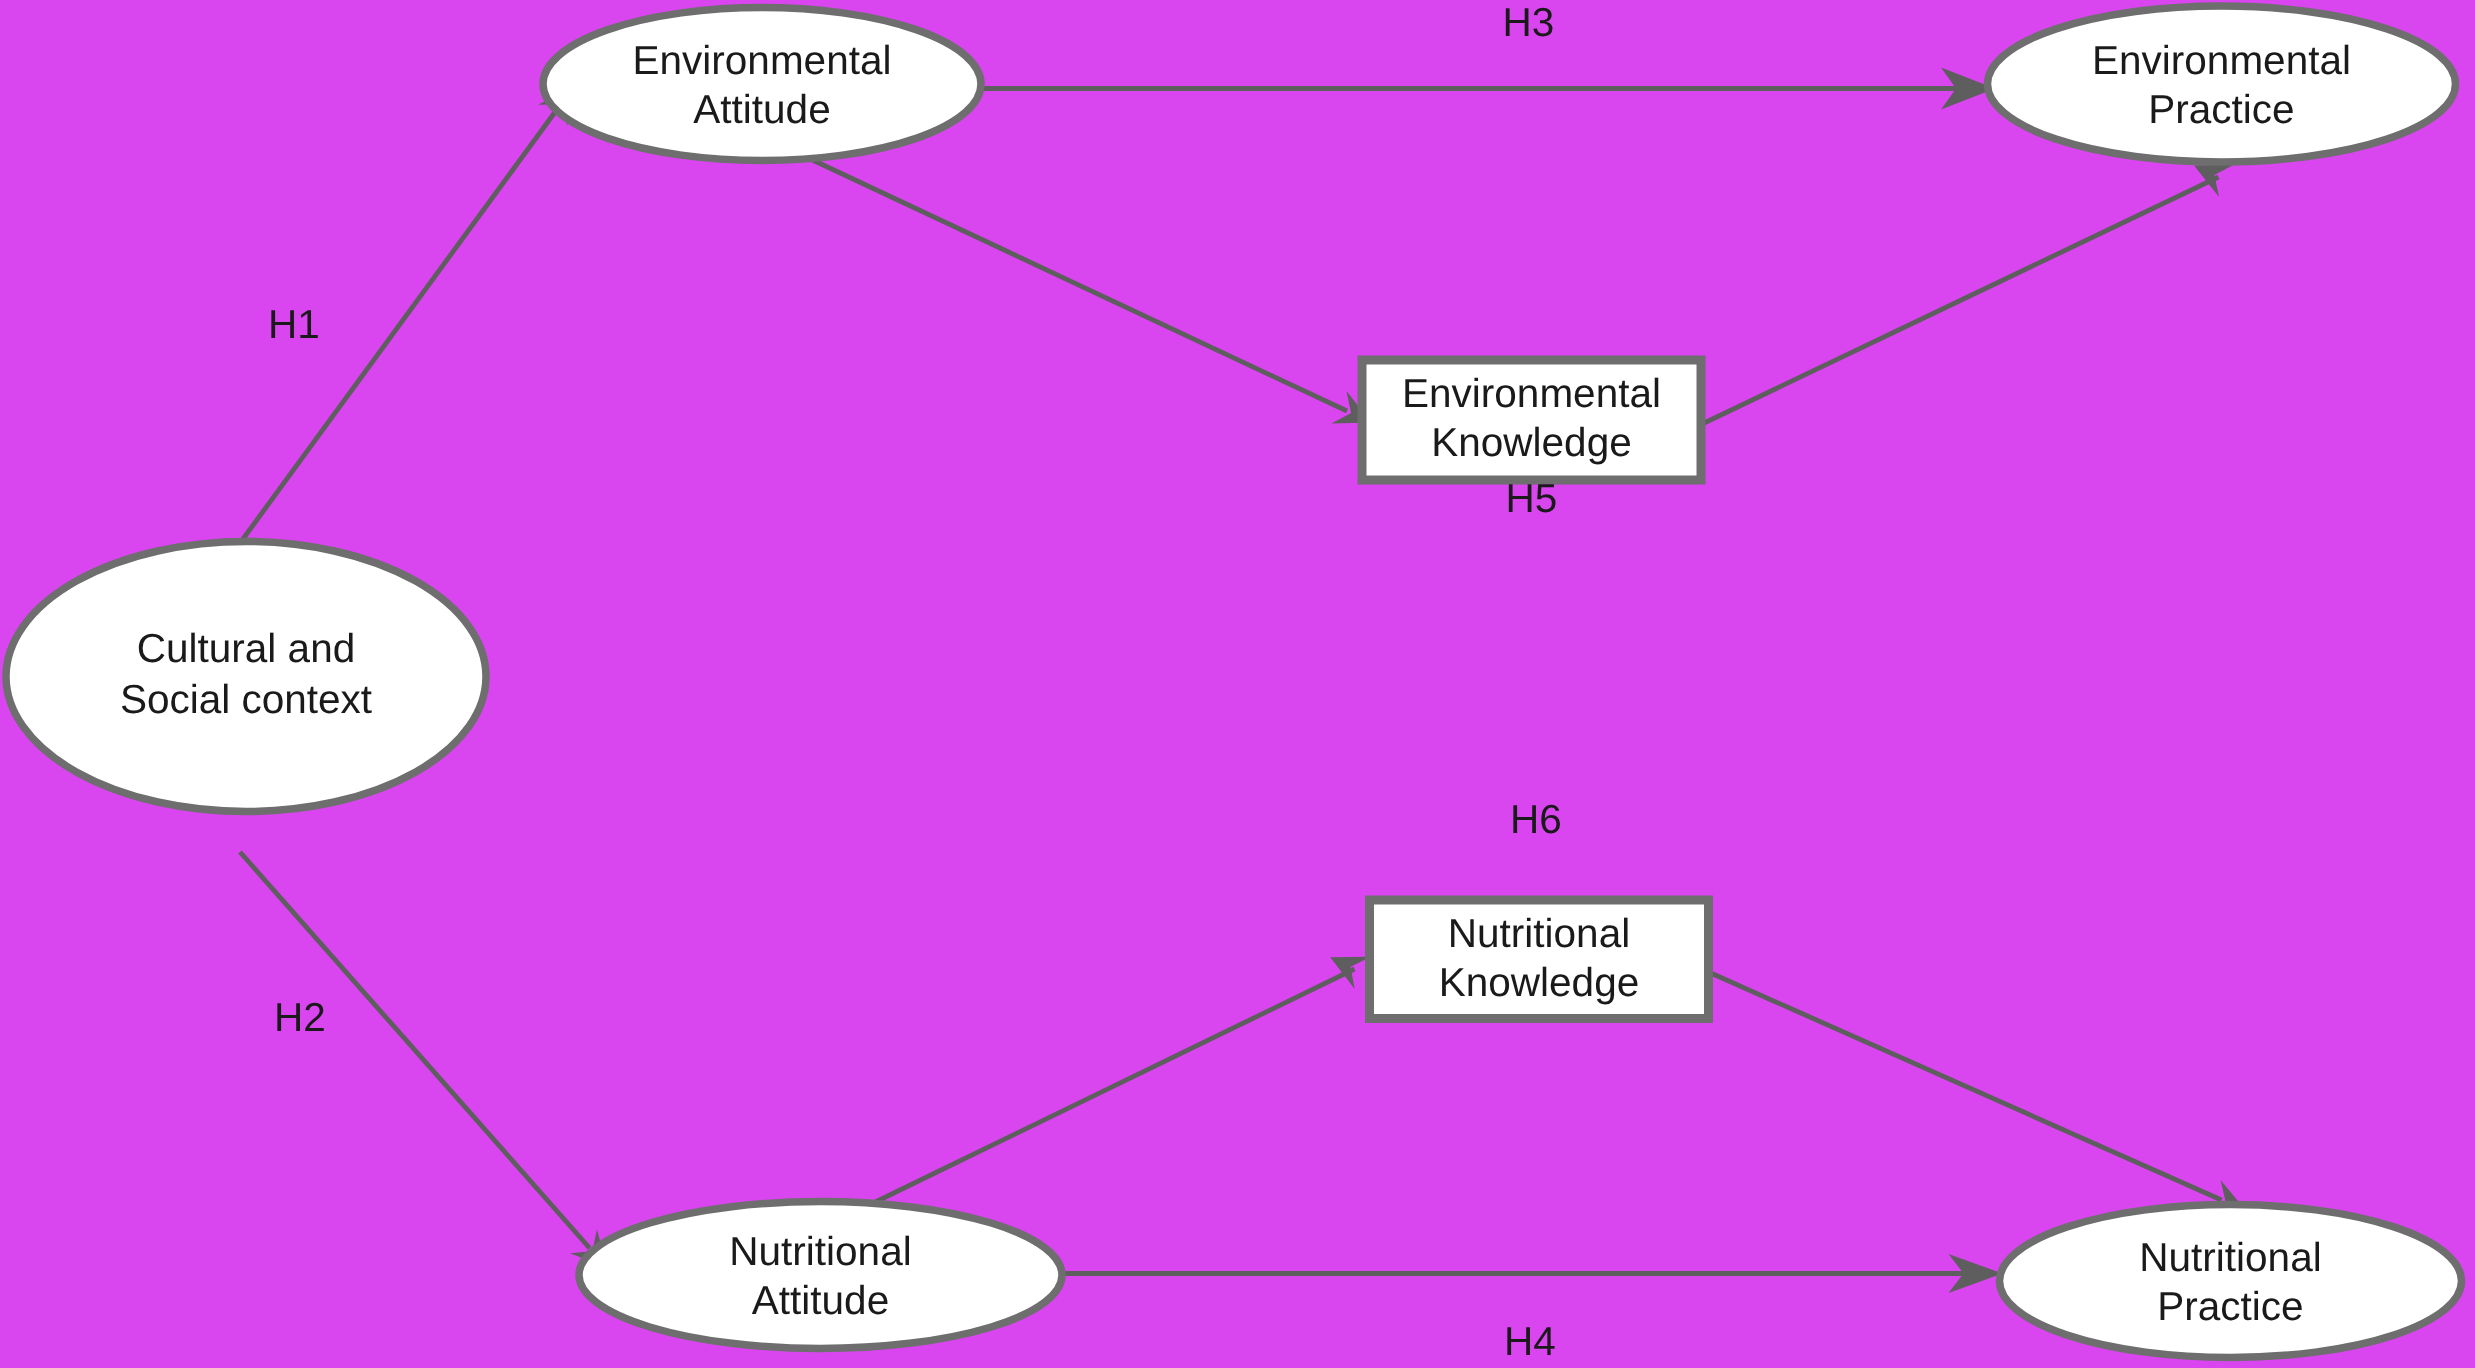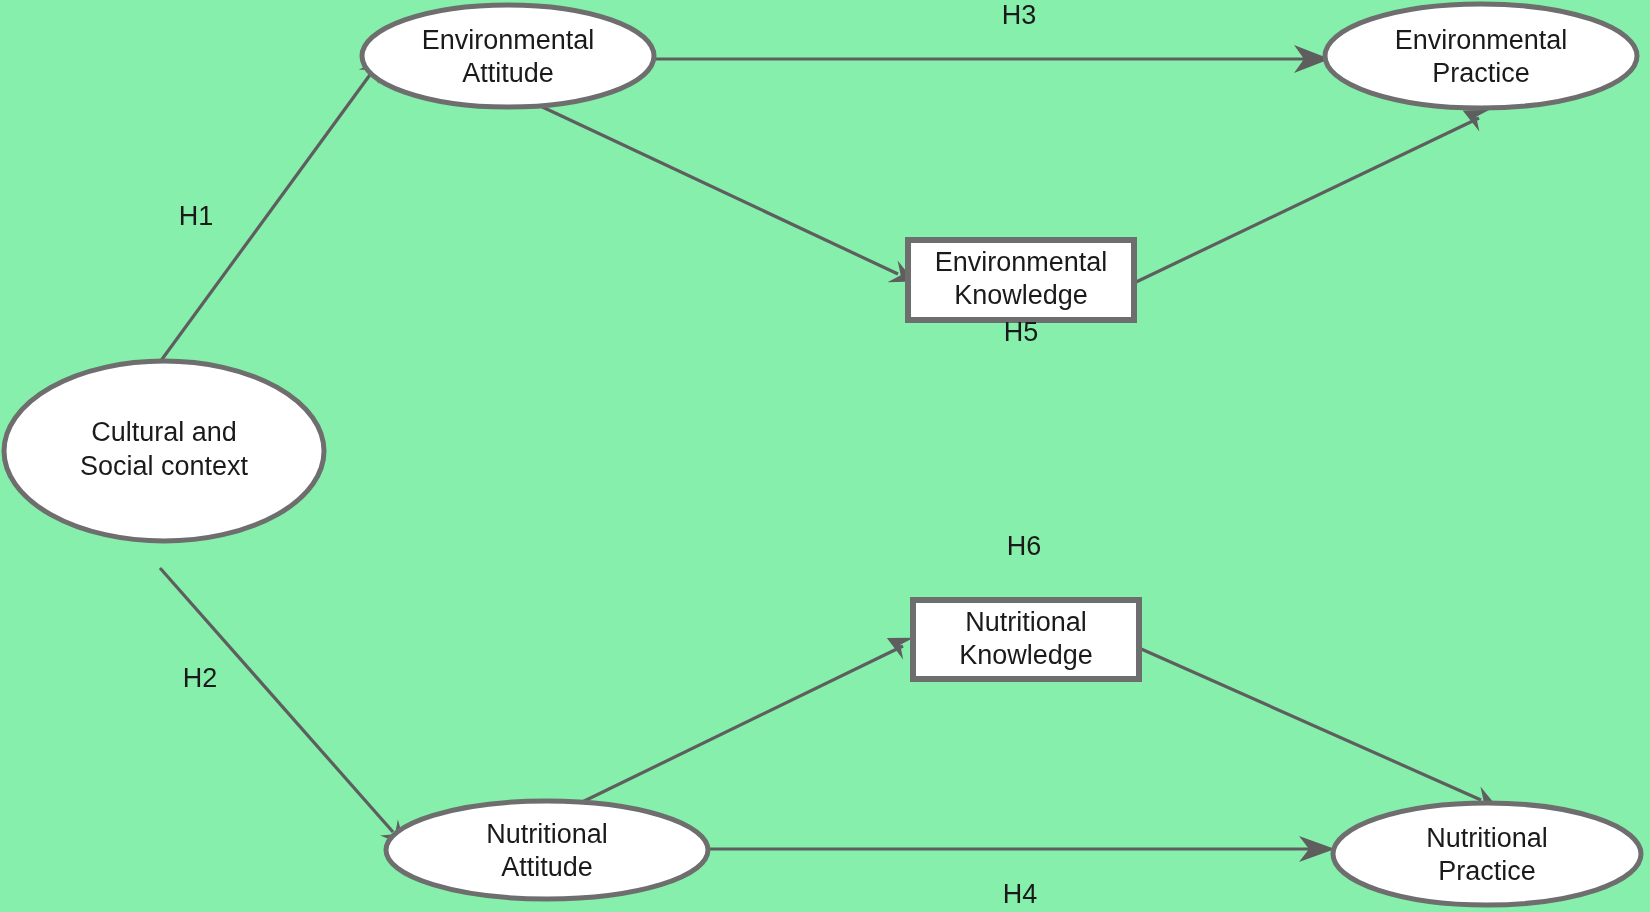--- a/index.html
+++ b/index.html
@@ -10,21 +10,21 @@
   body {
     width: 1650px;
     height: 912px;
     font-family: "Liberation Sans", sans-serif;
     overflow: hidden;
   }
   #diagram-root {
     position: relative;
     width: 1650px;
     height: 912px;
-    background: #86efac;
+    background: #d946ef;
   }
   svg#model-svg {
     display: block;
     width: 1650px;
     height: 912px;
   }
   .node-shape {
     fill: #ffffff;
     stroke: #6e6e6e;
     stroke-width: 5;

